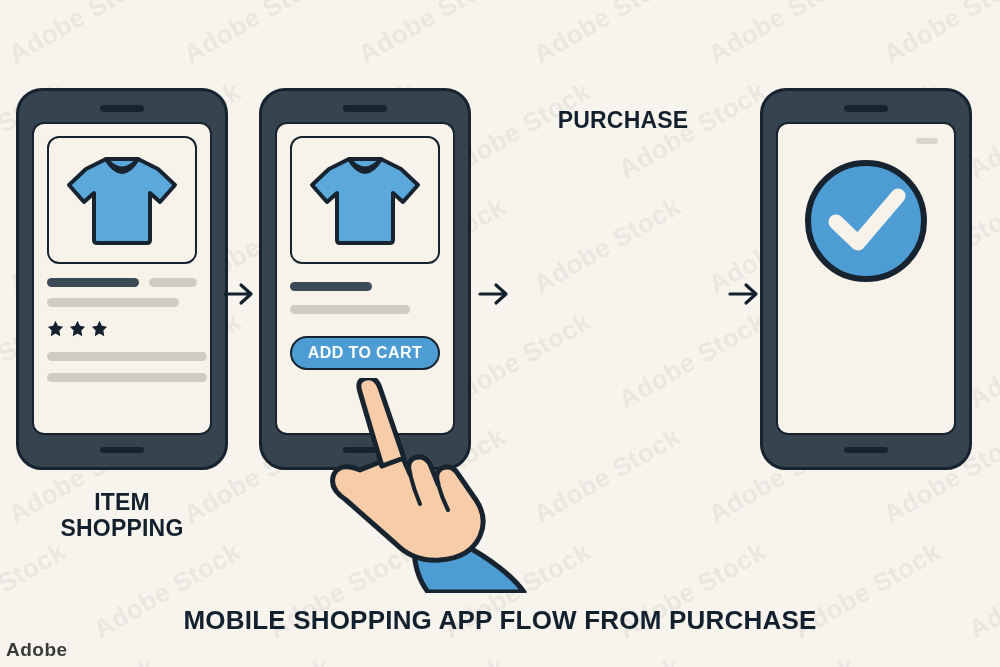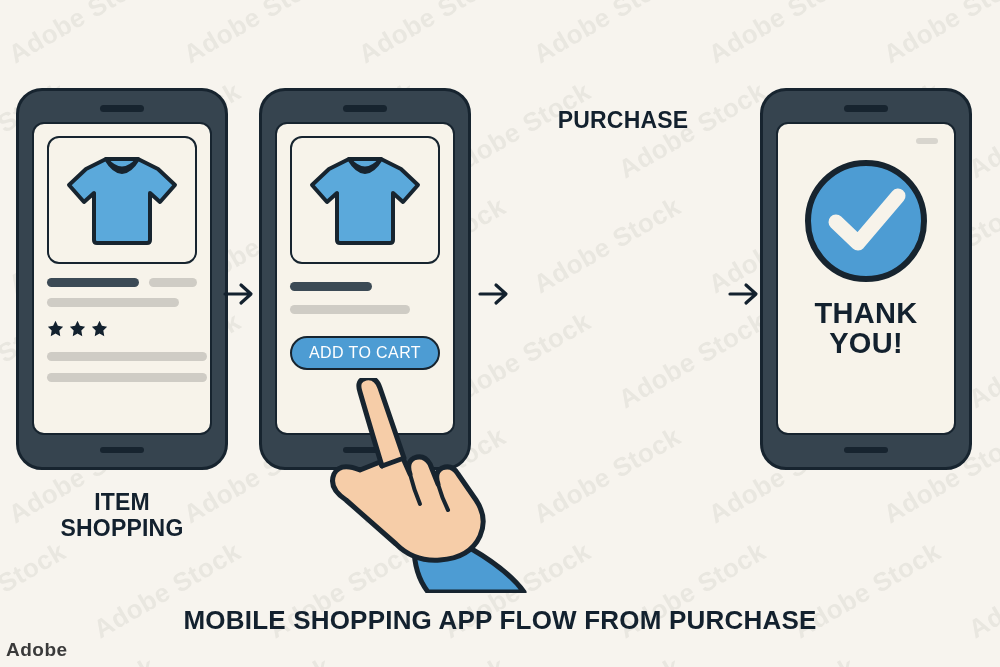--- a/index.html
+++ b/index.html
@@ -145,21 +145,21 @@
   
   .cta {
     display: flex;
     align-items: center;
     justify-content: center;
     height: 34px;
     border: 2.5px solid #17242F;
     border-radius: 18px;
     background: #4D9CD3;
     color: #FFFFFF;
-    font-weight: 400;
+    font-weight: 700;
     font-size: 16px;
     letter-spacing: 0.4px;
     box-sizing: border-box;
   }
   .cta.wide { width: 100%; }
 
   
   .thanks-wrap {
     display: flex;
     flex-direction: column;
@@ -364,24 +364,20 @@
         <div class="notch-speaker"></div>
         <div class="home-bar"></div>
         <div class="screen">
           <div class="corner-pill"></div>
 
           <div class="thanks-wrap">
             <svg width="126" height="126" viewBox="0 0 126 126">
               <circle cx="63" cy="63" r="58" fill="#4D9CD3" stroke="#17242F" stroke-width="6"></circle>
               <path d="M33 64 L55 85 L95 38" fill="none" stroke="#F7F3EA" stroke-width="15" stroke-linecap="round" stroke-linejoin="round"></path>
             </svg>
-            <div class="thanks-text">
-              <div>THANK</div>
-              <div>YOU!</div>
-            </div>
           </div>
         </div>
       </div>
       <div class="step-label">
       </div>
     </div>
 
     <div class="arrow arrow-1">
       <svg width="34" height="30" viewBox="0 0 34 30">
         <path d="M3 15 L28 15 M19 6 L29 15 L19 24" fill="none" stroke="#13212E" stroke-width="3.2" stroke-linecap="round" stroke-linejoin="round"></path>

